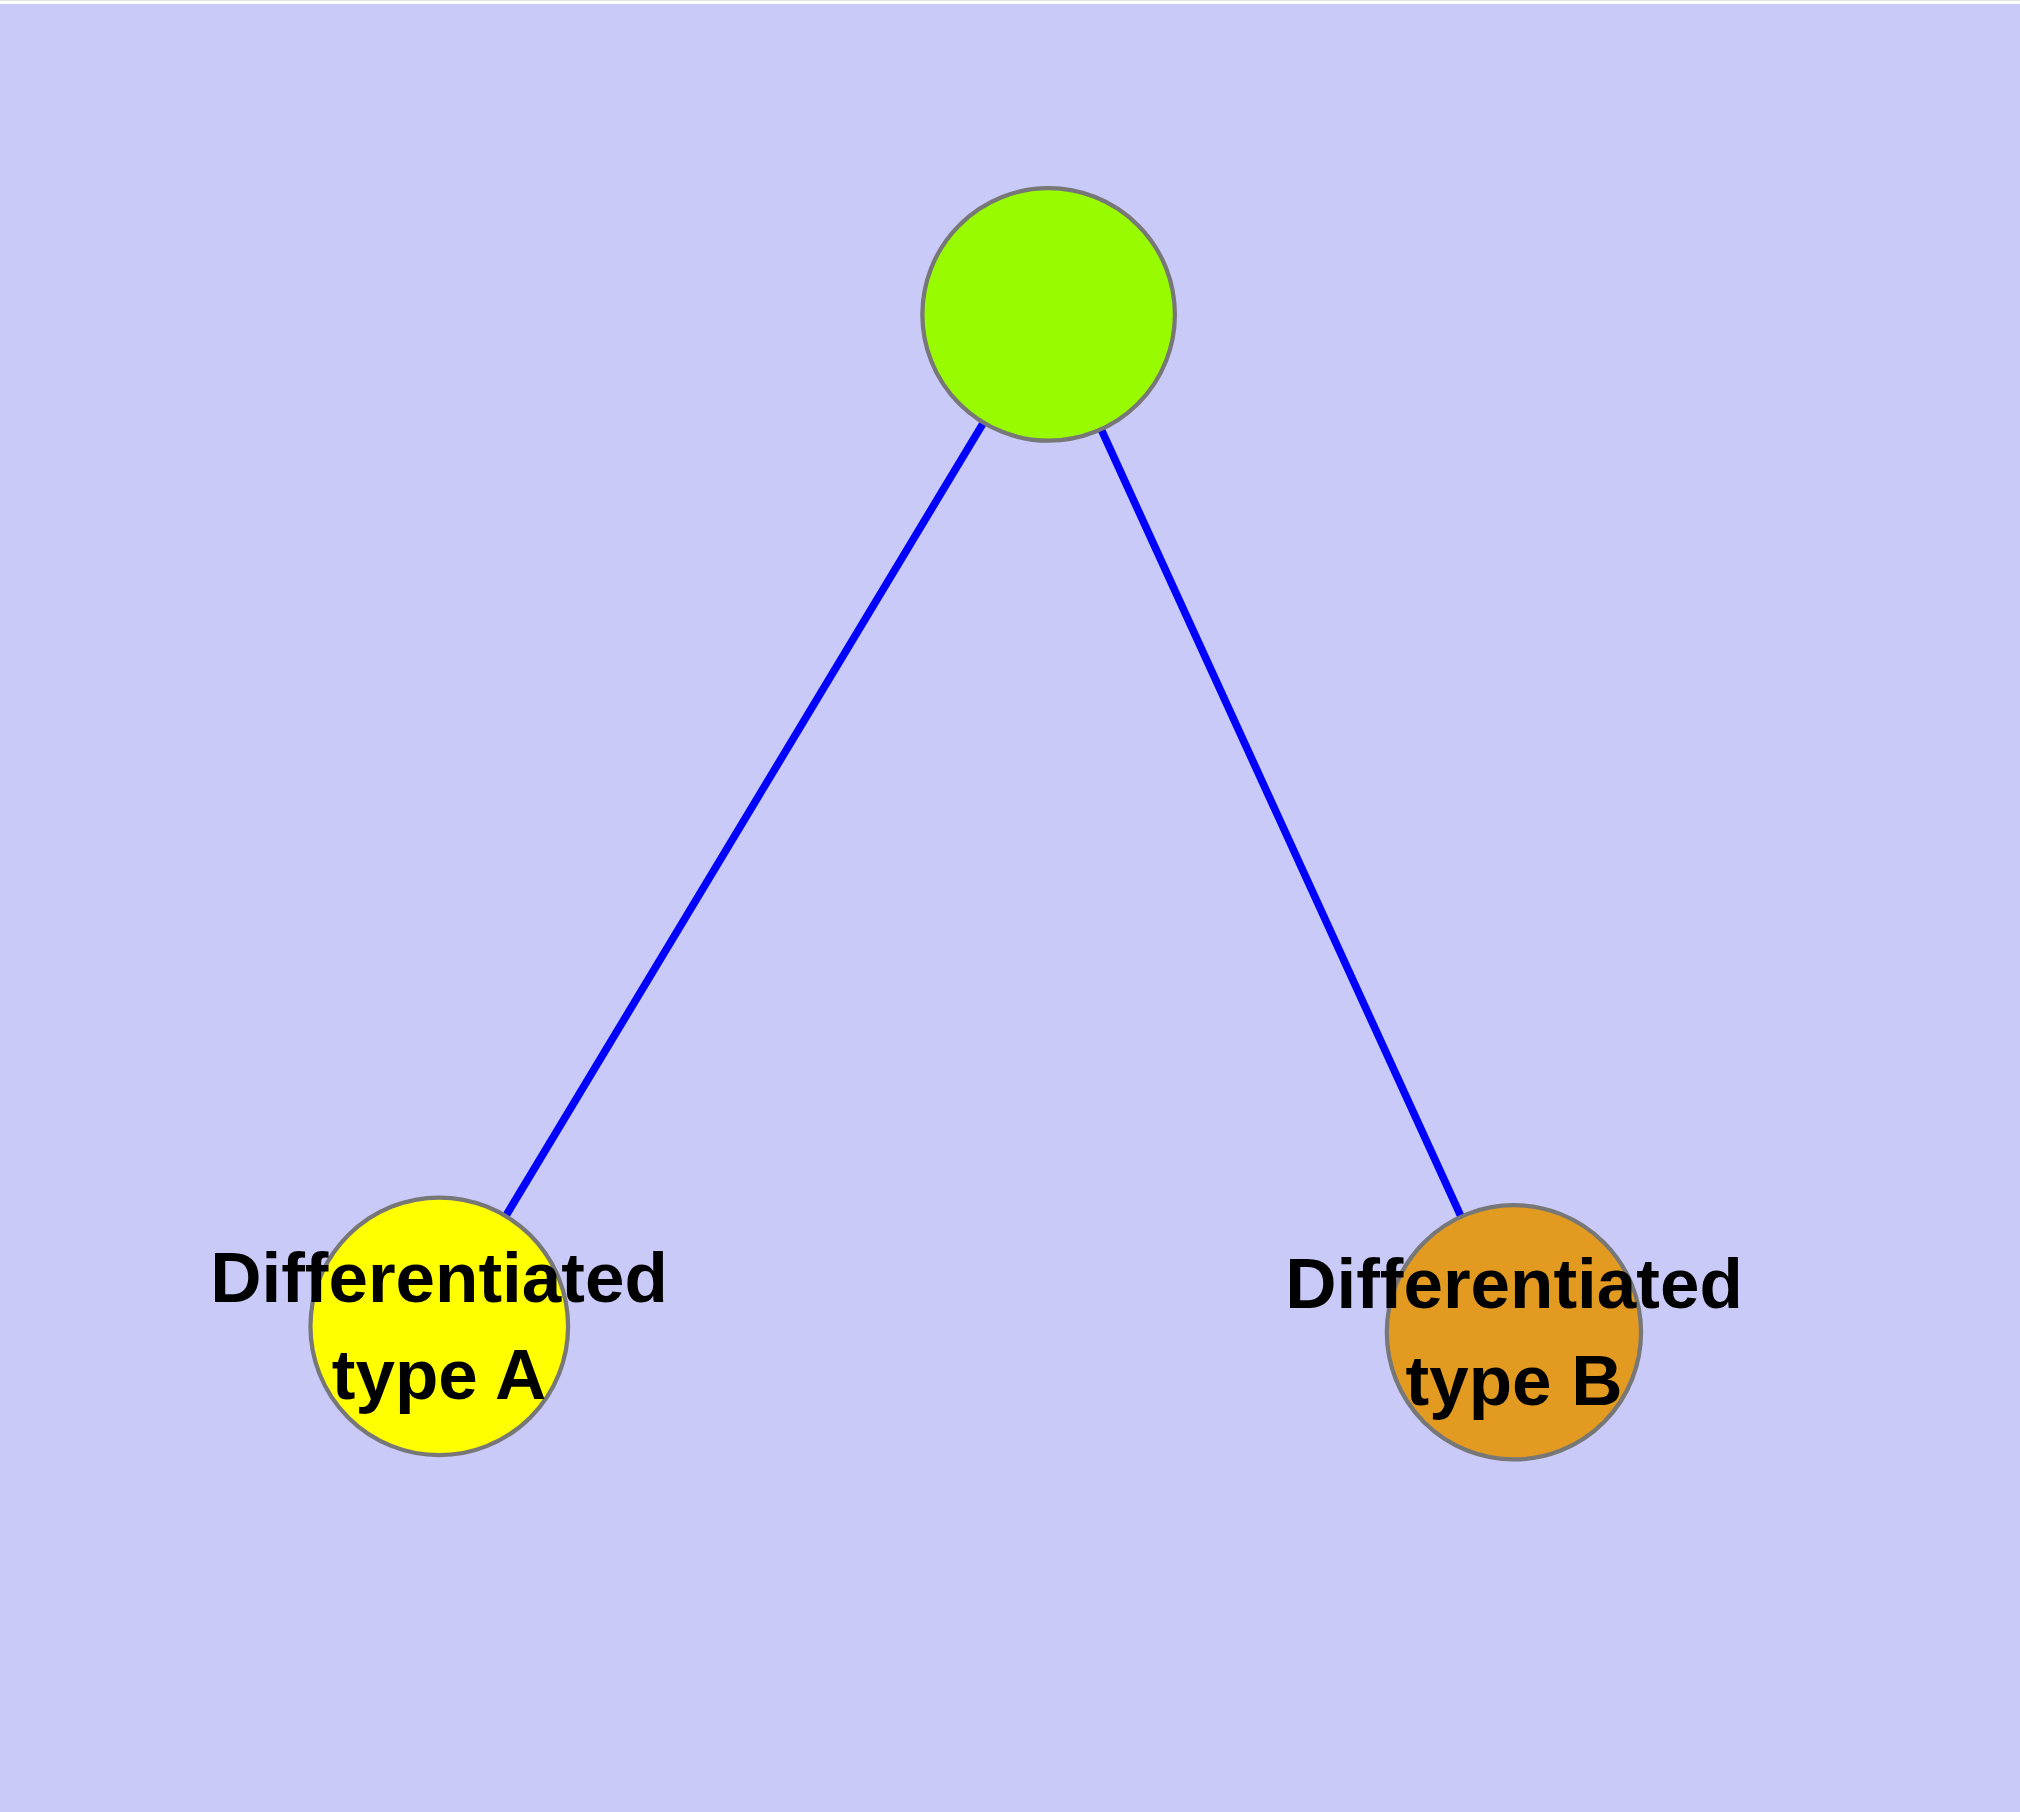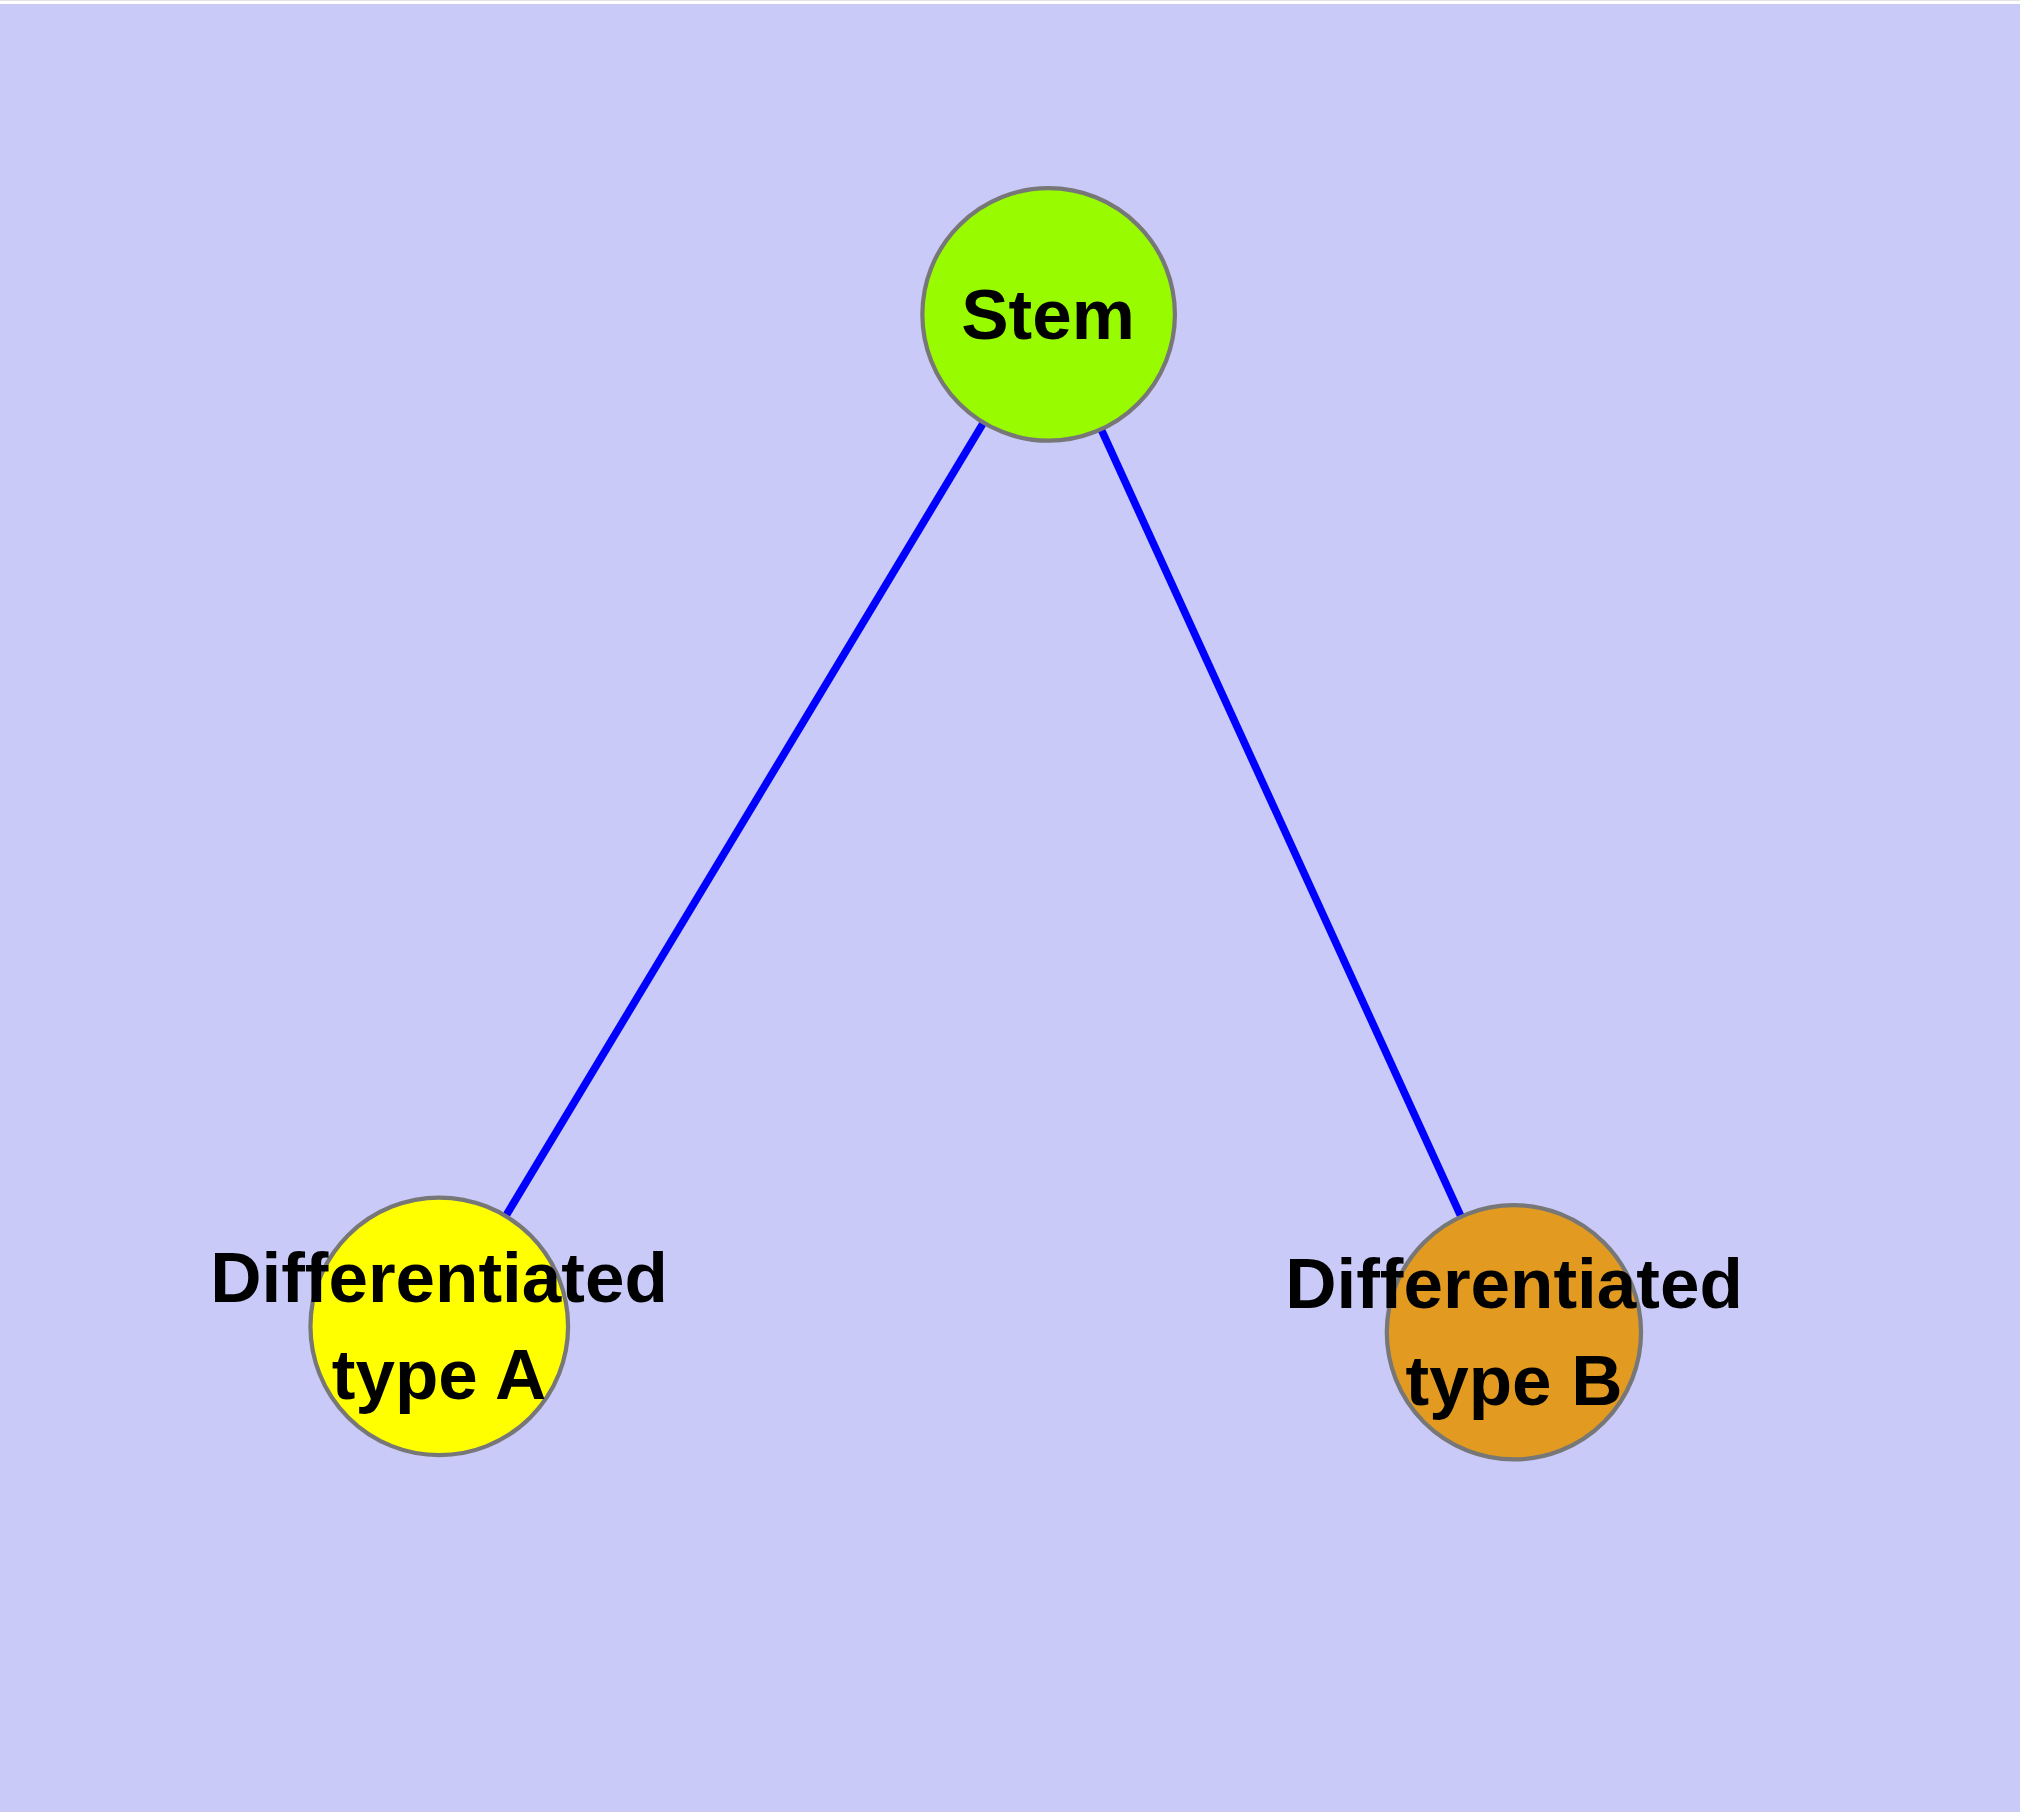--- a/index.html
+++ b/index.html
@@ -58,21 +58,20 @@
 
   <svg class="graph-svg" viewBox="0 0 2384 2138">
     <line class="edge" x1="1237" y1="371" x2="518" y2="1565" stroke="#0000FF"></line>
     <line class="edge" x1="1237" y1="371" x2="1786" y2="1572" stroke="#0000FF"></line>
 
     <circle class="node" cx="1237" cy="371" r="149" fill="#99FB00" stroke="#777777"></circle>
     <circle class="node" cx="518" cy="1565" r="152" fill="#FFFF00" stroke="#777777"></circle>
     <circle class="node" cx="1786" cy="1572" r="150" fill="#E29B20" stroke="#777777"></circle>
   </svg>
 
-  <div class="label" style="left: 1048px; top: 314px; color: rgb(0, 0, 0);">Stem</div>
 
   <div class="label" style="left: 439px; top: 1326px; color: rgb(0, 0, 0);">Differentiated
 type A</div>
 
   <div class="label" style="left: 1514px; top: 1332px; color: rgb(0, 0, 0);">Differentiated
 type B</div>
 
 </div>
 
 

